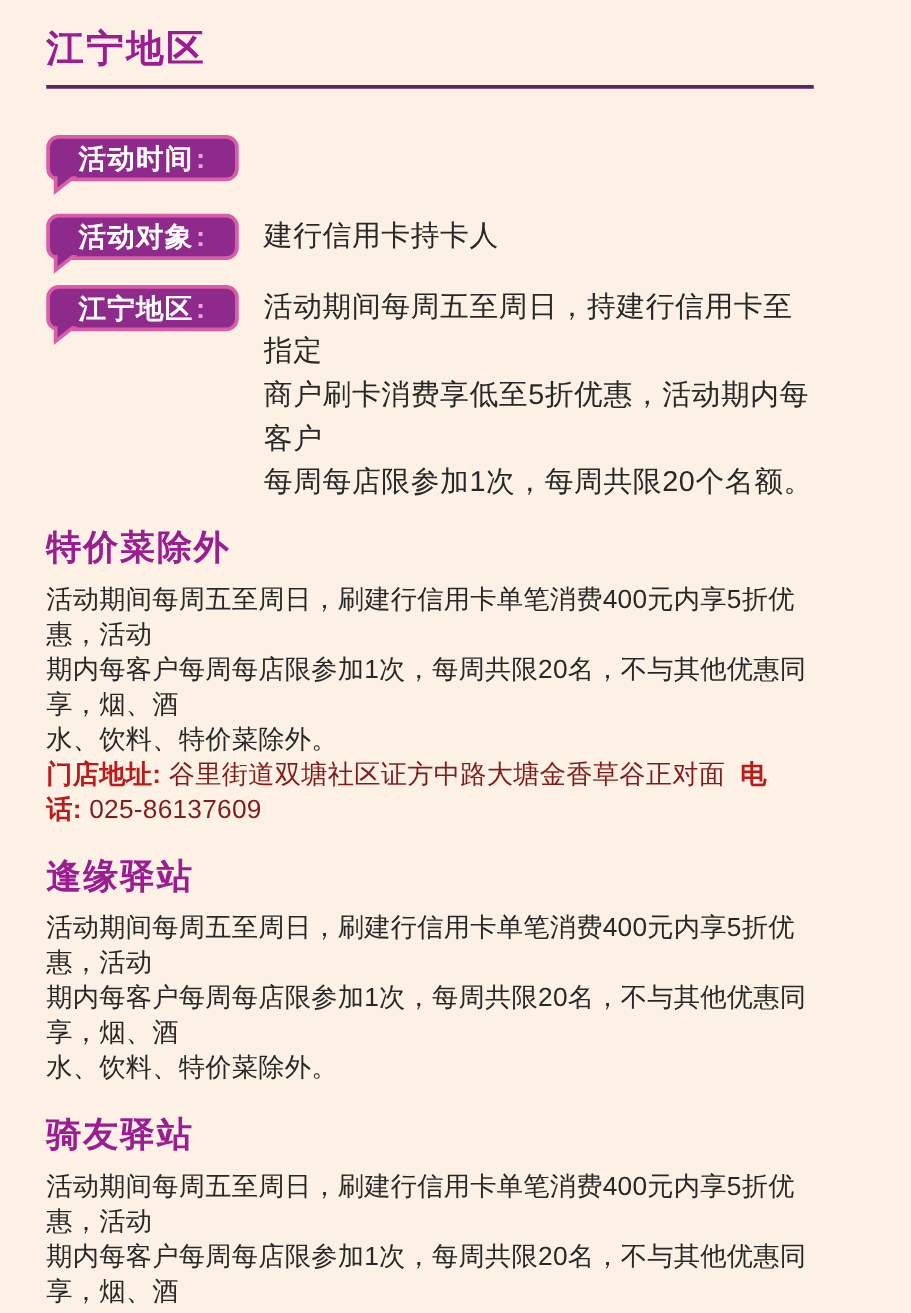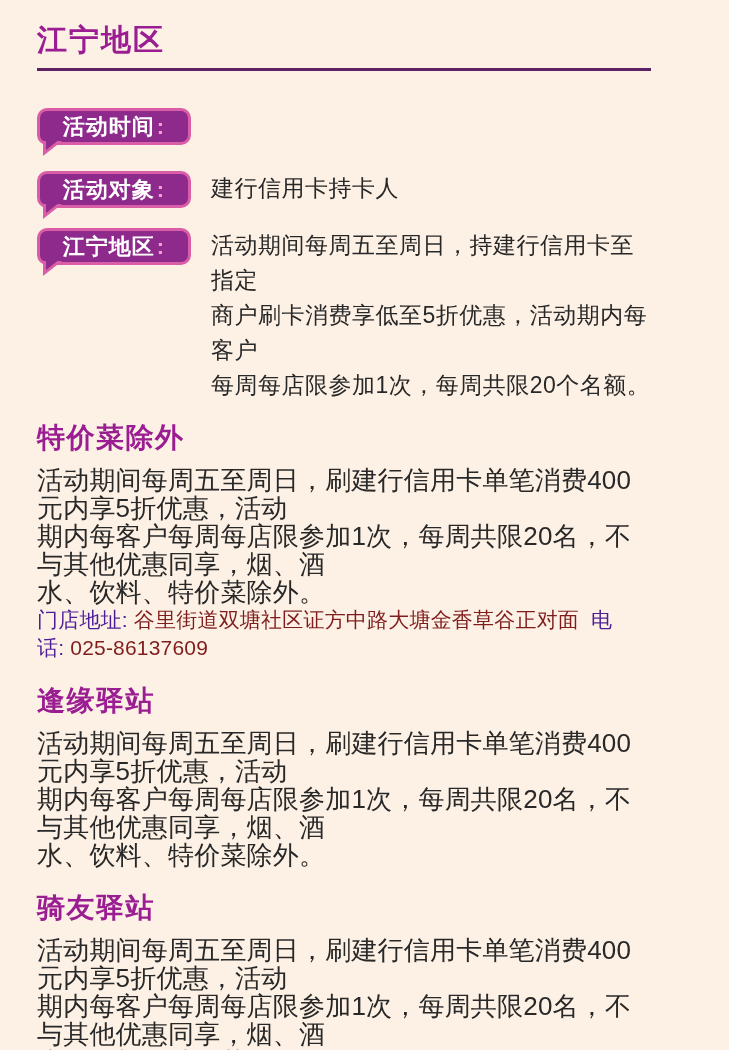--- a/index.html
+++ b/index.html
@@ -82,35 +82,35 @@
   .section.first { margin-top: 18px; }
   .section-heading {
     font-size: 28px;
     font-weight: bold;
     color: #9b1d92;
     letter-spacing: 1.5px;
     line-height: 34px;
   }
   .section-body {
     margin-top: 11px;
-    font-size: 26px;
+    font-size: 21px;
     line-height: 28px;
     color: #282828;
     font-weight: 500;
     white-space: pre-line;
     letter-spacing: 0.2px;
   }
   .address-line {
     font-size: 21px;
     line-height: 28px;
     letter-spacing: 0.2px;
   }
   .addr-label, .phone-label {
-    color: #4c1d95;
-    font-weight: normal;
+    color: #b91c1c;
+    font-weight: bold;
   }
   .addr-text, .phone-number {
     color: #7f1d1d;
     font-weight: 500;
   }
   .addr-text { margin-left: 6px; }
   .phone-label { margin-left: 12px; }
   .phone-number { margin-left: 6px; }
 </style>
 </head>

